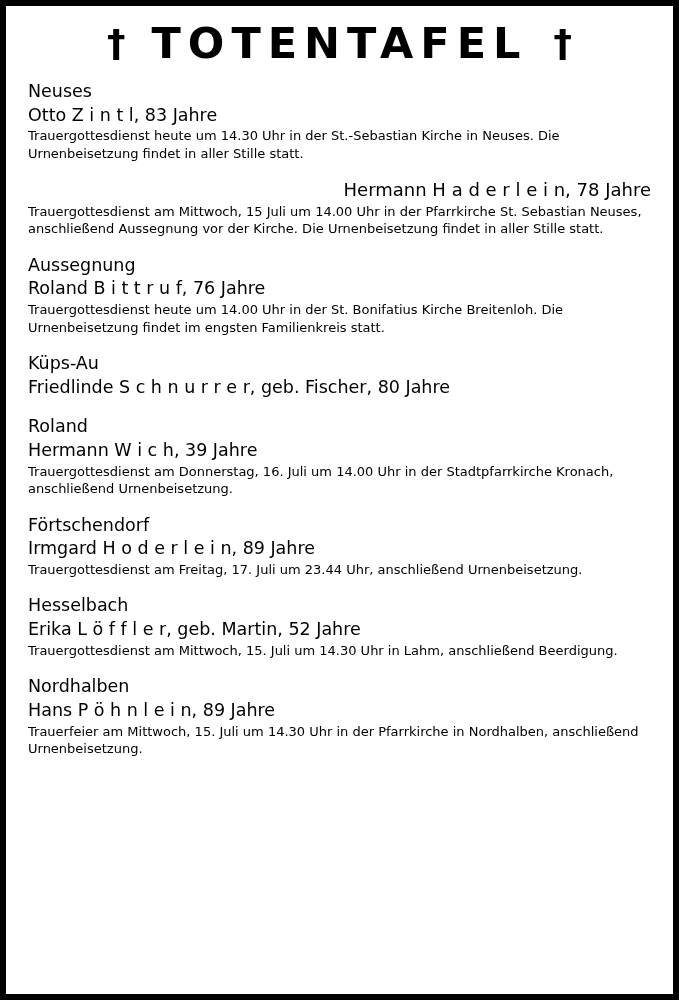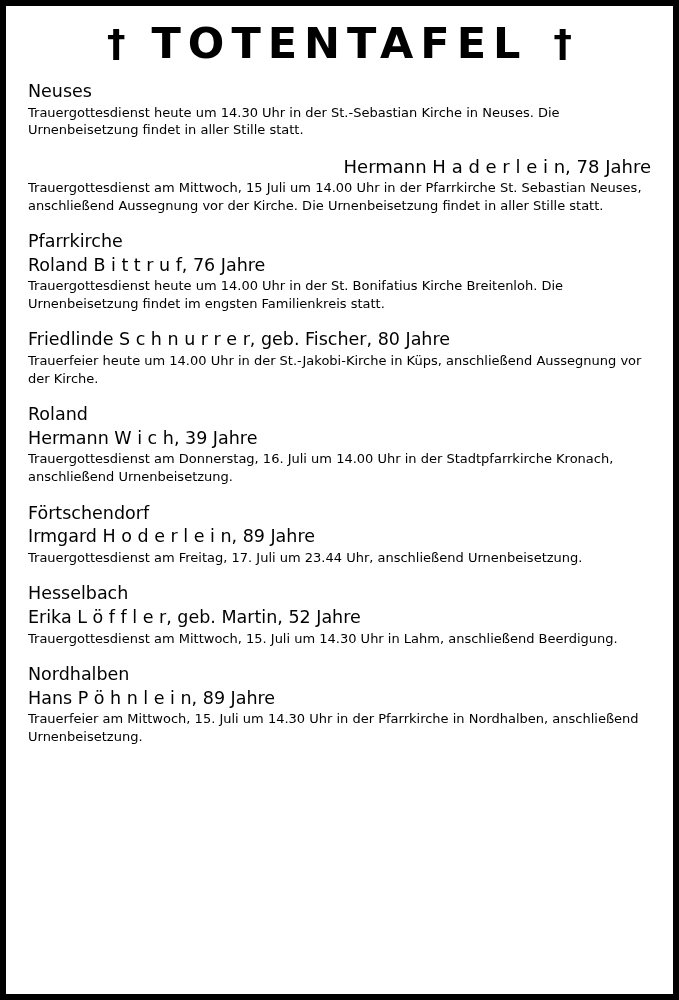--- a/index.html
+++ b/index.html
@@ -86,34 +86,35 @@
 
     <div class="masthead">
       <span class="cross">†</span>
       <span class="masthead-title">TOTENTAFEL</span>
       <span class="cross">†</span>
     </div>
 
     <div class="entries">
         <div class="entry">
           <div class="entry-place">Neuses</div>
+          <div class="entry-name">Otto Z i n t l, 83 Jahre</div>
           <div class="entry-text">Trauergottesdienst heute um 14.30 Uhr in der St.-Sebastian Kirche in Neuses. Die Urnenbeisetzung findet in aller Stille statt.</div>
         </div>
         <div class="entry headline">
           <div class="entry-place">Hermann H a d e r l e i n, 78 Jahre</div>
           <div class="entry-text">Trauergottesdienst am Mittwoch, 15 Juli um 14.00 Uhr in der Pfarrkirche St. Sebastian Neuses, anschließend Aussegnung vor der Kirche. Die Urnenbeisetzung findet in aller Stille statt.</div>
         </div>
         <div class="entry">
-          <div class="entry-place">Pfarrkirche</div>
+          <div class="entry-place">Aussegnung</div>
           <div class="entry-name">Roland B i t t r u f, 76 Jahre</div>
           <div class="entry-text">Trauergottesdienst heute um 14.00 Uhr in der St. Bonifatius Kirche Breitenloh. Die Urnenbeisetzung findet im engsten Familienkreis statt.</div>
         </div>
         <div class="entry">
+          <div class="entry-place">Küps-Au</div>
           <div class="entry-name">Friedlinde S c h n u r r e r, geb. Fischer, 80 Jahre</div>
-          <div class="entry-text">Trauerfeier heute um 14.00 Uhr in der St.-Jakobi-Kirche in Küps, anschließend Aussegnung vor der Kirche.</div>
         </div>
         <div class="entry">
           <div class="entry-place">Roland</div>
           <div class="entry-name">Hermann W i c h, 39 Jahre</div>
           <div class="entry-text">Trauergottesdienst am Donnerstag, 16. Juli um 14.00 Uhr in der Stadtpfarrkirche Kronach, anschließend Urnenbeisetzung.</div>
         </div>
         <div class="entry">
           <div class="entry-place">Förtschendorf</div>
           <div class="entry-name">Irmgard H o d e r l e i n, 89 Jahre</div>
           <div class="entry-text">Trauergottesdienst am Freitag, 17. Juli um 23.44 Uhr, anschließend Urnenbeisetzung.</div>

